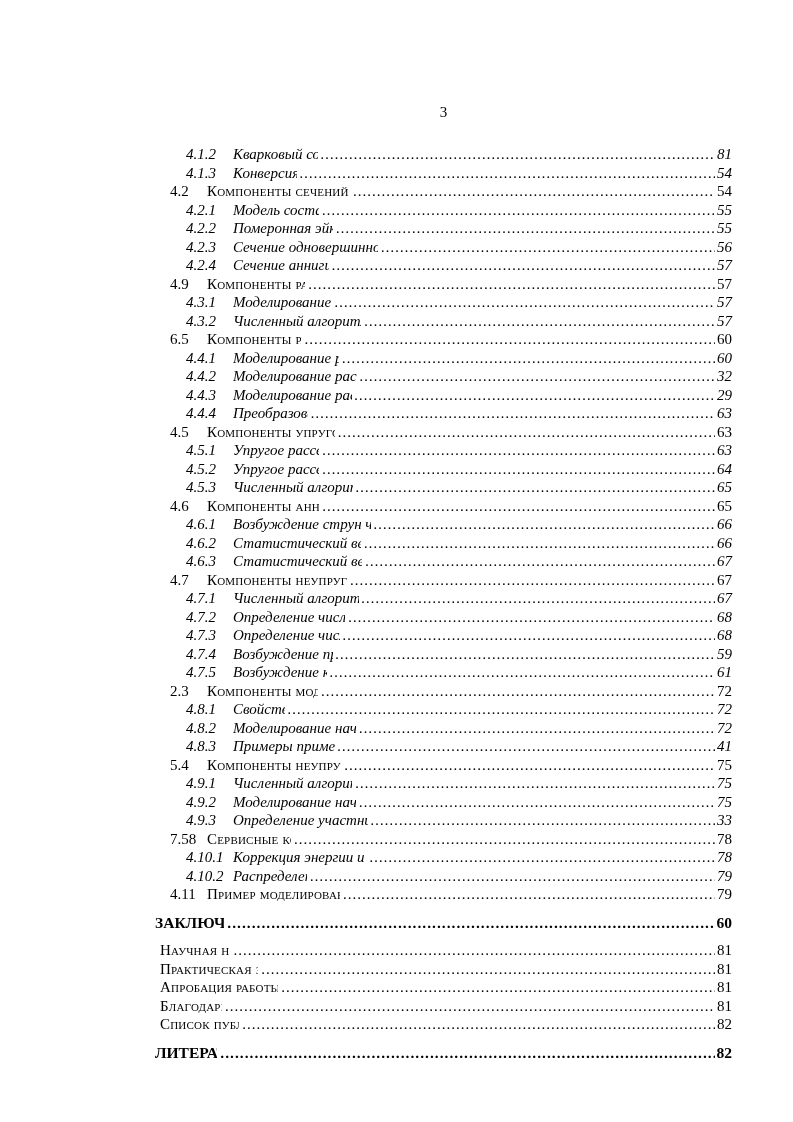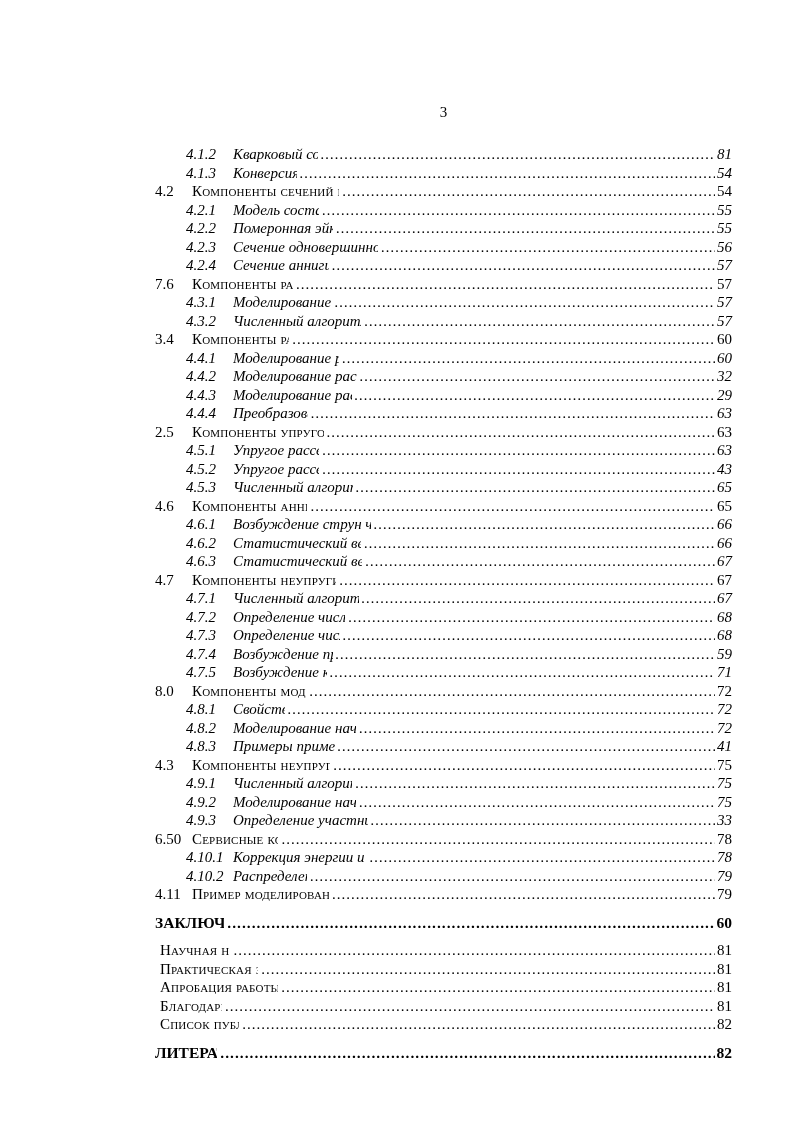--- a/index.html
+++ b/index.html
@@ -42,21 +42,21 @@
   }
   .dots::after {
     content: "......................................................................................................................................................................";
     letter-spacing: 1px;
   }
   .pg { flex: 0 0 auto; white-space: nowrap; }
 
   .lv-sub { margin-left: 31px; font-style: italic; }
   .lv-sub .num { min-width: 47px; }
 
-  .lv-section { }
+  .lv-section { margin-left: 15px; }
   .lv-section .num { min-width: 37px; }
   .lv-section .title { font-variant: small-caps; letter-spacing: 0.2px; }
 
   .lv-front { margin-left: 5px; }
   .lv-front .title { font-variant: small-caps; letter-spacing: 0.2px; }
 
   .lv-chapter { font-weight: bold; margin-top: 10px; margin-bottom: 9px; font-size: 15.5px; }
 </style>
 </head>
 <body>
@@ -100,39 +100,39 @@
         <span class="dots"></span>
         <span class="pg">56</span>
       </div>
       <div class="entry lv-sub">
         <span class="num">4.2.4</span>
         <span class="title">Сечение аннигиляции барионов</span>
         <span class="dots"></span>
         <span class="pg">57</span>
       </div>
       <div class="entry lv-section">
-        <span class="num">7.6</span>
+        <span class="num">4.9</span>
         <span class="title">Компоненты распада частиц</span>
         <span class="dots"></span>
         <span class="pg">57</span>
       </div>
       <div class="entry lv-sub">
         <span class="num">4.3.1</span>
         <span class="title">Моделирование распада частиц</span>
         <span class="dots"></span>
         <span class="pg">57</span>
       </div>
       <div class="entry lv-sub">
         <span class="num">4.3.2</span>
         <span class="title">Численный алгоритм N–частичного распада</span>
         <span class="dots"></span>
         <span class="pg">57</span>
       </div>
       <div class="entry lv-section">
-        <span class="num">3.4</span>
+        <span class="num">6.5</span>
         <span class="title">Компоненты распада струн</span>
         <span class="dots"></span>
         <span class="pg">60</span>
       </div>
       <div class="entry lv-sub">
         <span class="num">4.4.1</span>
         <span class="title">Моделирование распада кластеров</span>
         <span class="dots"></span>
         <span class="pg">60</span>
       </div>
@@ -148,36 +148,36 @@
         <span class="dots"></span>
         <span class="pg">29</span>
       </div>
       <div class="entry lv-sub">
         <span class="num">4.4.4</span>
         <span class="title">Преобразования струн</span>
         <span class="dots"></span>
         <span class="pg">63</span>
       </div>
       <div class="entry lv-section">
-        <span class="num">2.5</span>
+        <span class="num">4.5</span>
         <span class="title">Компоненты упругого рассеяния частиц</span>
         <span class="dots"></span>
         <span class="pg">63</span>
       </div>
       <div class="entry lv-sub">
         <span class="num">4.5.1</span>
         <span class="title">Упругое рассеяние адронов</span>
         <span class="dots"></span>
         <span class="pg">63</span>
       </div>
       <div class="entry lv-sub">
         <span class="num">4.5.2</span>
         <span class="title">Упругое рассеяние глюонов</span>
         <span class="dots"></span>
-        <span class="pg">43</span>
+        <span class="pg">64</span>
       </div>
       <div class="entry lv-sub">
         <span class="num">4.5.3</span>
         <span class="title">Численный алгоритм упругого рассеяния</span>
         <span class="dots"></span>
         <span class="pg">65</span>
       </div>
       <div class="entry lv-section">
         <span class="num">4.6</span>
         <span class="title">Компоненты аннигиляции частиц</span>
@@ -229,24 +229,24 @@
       <div class="entry lv-sub">
         <span class="num">4.7.4</span>
         <span class="title">Возбуждение продольных струн</span>
         <span class="dots"></span>
         <span class="pg">59</span>
       </div>
       <div class="entry lv-sub">
         <span class="num">4.7.5</span>
         <span class="title">Возбуждение кинковых струн</span>
         <span class="dots"></span>
-        <span class="pg">71</span>
-      </div>
-      <div class="entry lv-section">
-        <span class="num">8.0</span>
+        <span class="pg">61</span>
+      </div>
+      <div class="entry lv-section">
+        <span class="num">2.3</span>
         <span class="title">Компоненты моделирования ядер</span>
         <span class="dots"></span>
         <span class="pg">72</span>
       </div>
       <div class="entry lv-sub">
         <span class="num">4.8.1</span>
         <span class="title">Свойства ядер</span>
         <span class="dots"></span>
         <span class="pg">72</span>
       </div>
@@ -256,21 +256,21 @@
         <span class="dots"></span>
         <span class="pg">72</span>
       </div>
       <div class="entry lv-sub">
         <span class="num">4.8.3</span>
         <span class="title">Примеры применения компонент</span>
         <span class="dots"></span>
         <span class="pg">41</span>
       </div>
       <div class="entry lv-section">
-        <span class="num">4.3</span>
+        <span class="num">5.4</span>
         <span class="title">Компоненты неупругих столкновений ядер</span>
         <span class="dots"></span>
         <span class="pg">75</span>
       </div>
       <div class="entry lv-sub">
         <span class="num">4.9.1</span>
         <span class="title">Численный алгоритм столкновения ядер</span>
         <span class="dots"></span>
         <span class="pg">75</span>
       </div>
@@ -280,21 +280,21 @@
         <span class="dots"></span>
         <span class="pg">75</span>
       </div>
       <div class="entry lv-sub">
         <span class="num">4.9.3</span>
         <span class="title">Определение участников ядерных столкновений</span>
         <span class="dots"></span>
         <span class="pg">33</span>
       </div>
       <div class="entry lv-section">
-        <span class="num">6.50</span>
+        <span class="num">7.58</span>
         <span class="title">Сервисные компоненты</span>
         <span class="dots"></span>
         <span class="pg">78</span>
       </div>
       <div class="entry lv-sub">
         <span class="num">4.10.1</span>
         <span class="title">Коррекция энергии и импульса системы частиц</span>
         <span class="dots"></span>
         <span class="pg">78</span>
       </div>

